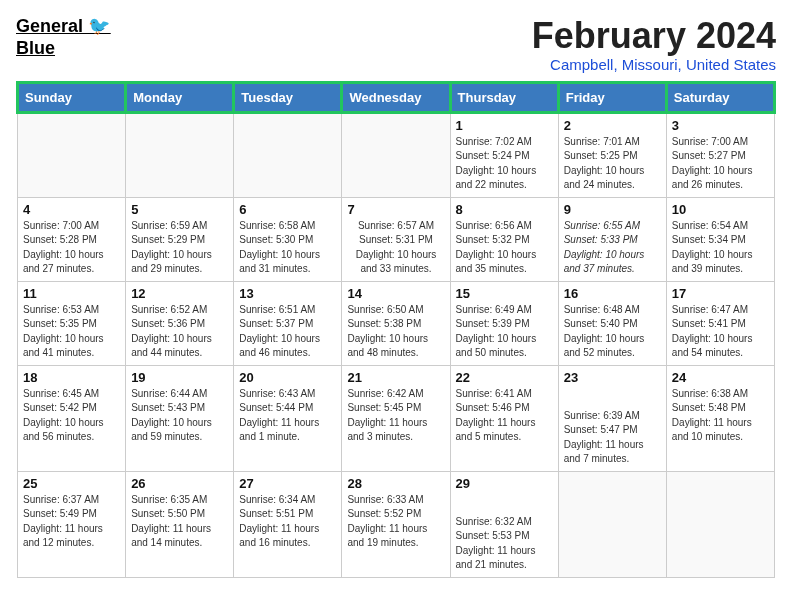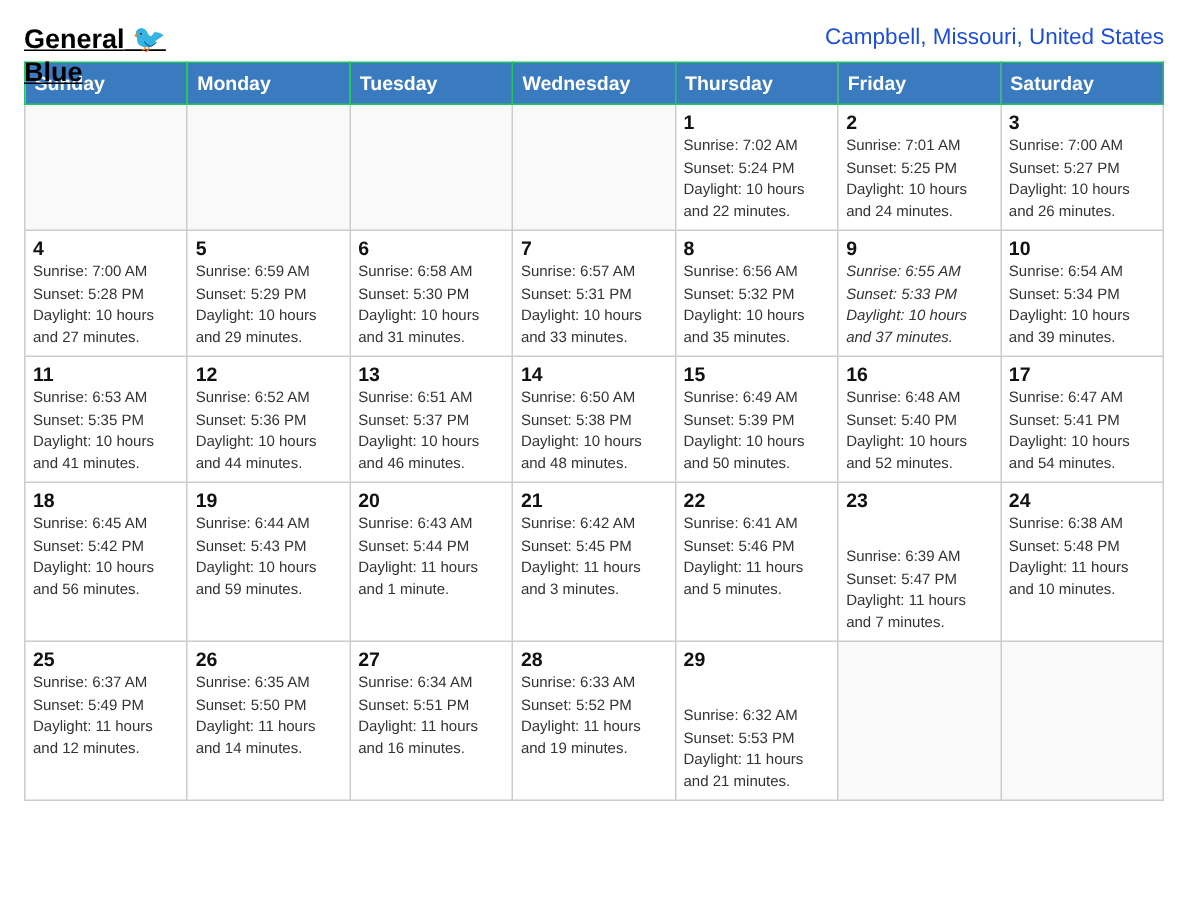--- a/index.html
+++ b/index.html
@@ -42,21 +42,21 @@
       border-collapse: collapse;
       margin-top: 8px;
     }
     .calendar th {
       background: #3a7abf;
       color: #fff;
       text-align: left;
       padding: 6px 6px;
       font-size: 13px;
       font-weight: bold;
-      border: 1px solid #22c55e;
+      border: 3px solid #22c55e;
     }
     .calendar td {
       border: 1px solid #ccc;
       vertical-align: top;
       padding: 4px 5px;
       width: 107px;
       min-height: 80px;
       font-size: 10.5px;
       color: #222;
       background: #fff;
@@ -77,20 +77,21 @@
     }
   </style>
 </head>
 <body>
 
 <div class="logo">
   <span>General<span> 🐦</span><br>Blue</span>
 </div>
 
 <div class="header">
+  <div class="month-year">February 2024</div>
   <div class="location">Campbell, Missouri, United States</div>
 </div>
 
 <table class="calendar">
   <thead>
     <tr>
     <th>Sunday</th>
         <th>Monday</th>
         <th>Tuesday</th>
         <th>Wednesday</th>
@@ -144,21 +145,21 @@
         </td>
         <td>
           <div class="day-number">6</div>
           <div class="day-info" style="white-space: pre-line;">Sunrise: 6:58 AM
 Sunset: 5:30 PM
 Daylight: 10 hours
 and 31 minutes.</div>
         </td>
         <td>
           <div class="day-number">7</div>
-          <div class="day-info" style="white-space: pre-line;">Sunrise: 6:57 AM
+          <div class="day-info" style="white-space: pre-line; text-align: center;">Sunrise: 6:57 AM
 Sunset: 5:31 PM
 Daylight: 10 hours
 and 33 minutes.</div>
         </td>
         <td>
           <div class="day-number">8</div>
           <div class="day-info" style="white-space: pre-line;">Sunrise: 6:56 AM
 Sunset: 5:32 PM
 Daylight: 10 hours
 and 35 minutes.</div>

